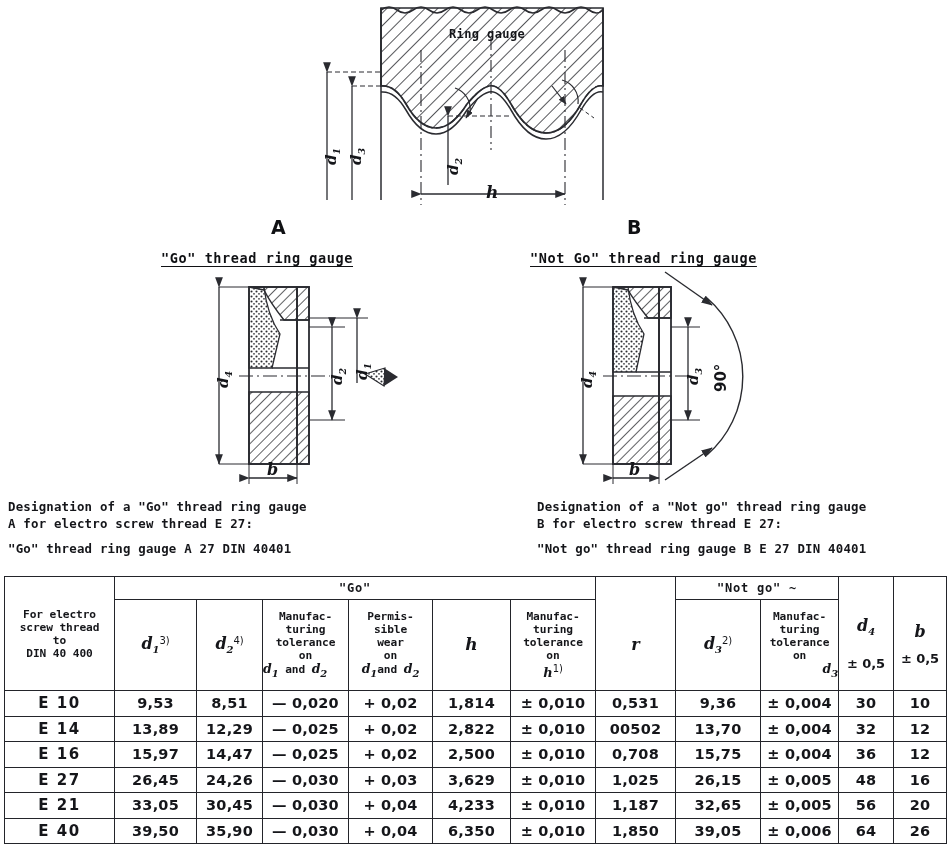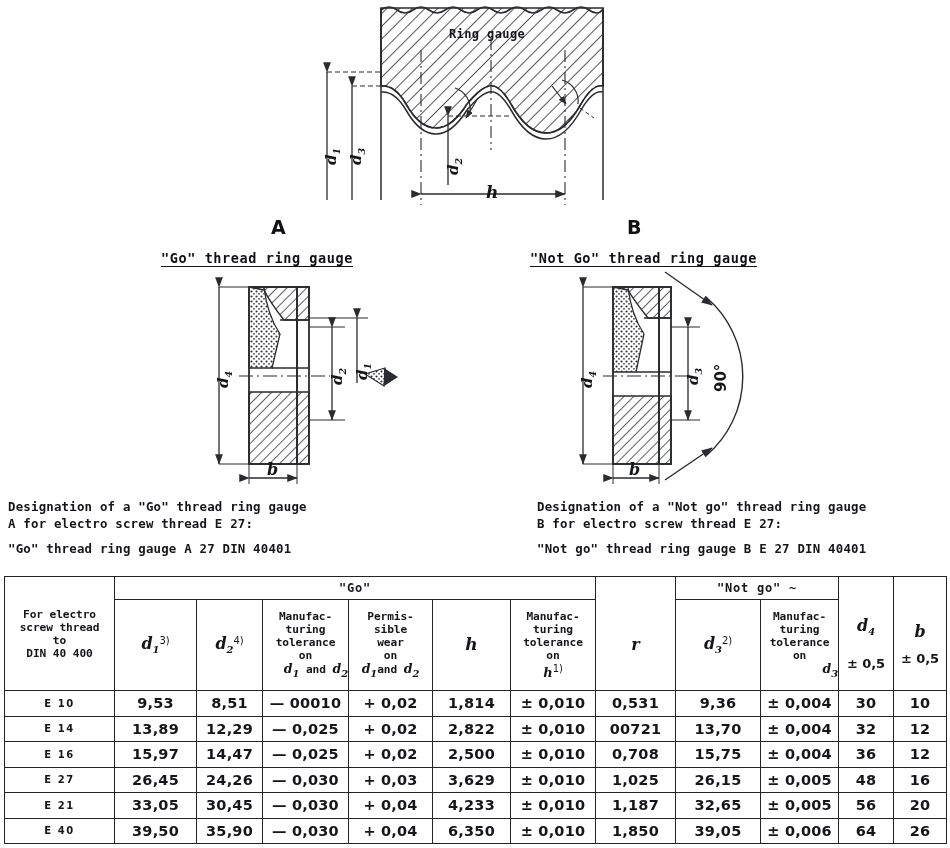--- a/index.html
+++ b/index.html
@@ -116,21 +116,21 @@
     font-size: 13px;
   }
   #gauge-table tbody td {
     height: 24.5px;
     font-family: "DejaVu Sans", sans-serif;
     font-weight: bold;
     font-size: 14.5px;
     letter-spacing: 0.2px;
   }
   #gauge-table tbody td.rowlabel {
-    font-size: 10px;
+    font-size: 15px;
     letter-spacing: 1.6px;
   }
 </style>
 </head>
 <body>
 
 <div id="figures">
 
   <svg width="950" height="572" viewBox="0 0 950 572">
     <defs>
@@ -337,21 +337,21 @@
         <span class="sym">d<sub>1</sub></span><span class="sup">3)</span>
       </td>
       <td class="colhead">
         <span class="sym">d<sub>2</sub></span><span class="sup">4)</span>
       </td>
       <td class="colhead left-al">
         <span class="wrap">Manufac-
 turing
 tolerance
 on</span><br>
-        <span style="display:block;text-align:right">
+        <span style="display:block;text-align:left">
           <span class="sym" style="font-size:12.5px">d<sub>1</sub></span> and <span class="sym" style="font-size:12.5px">d<sub>2</sub></span>
         </span>
       </td>
       <td class="colhead left-al">
         <span class="wrap">Permis-
 sible
 wear
 on</span><br>
         <span style="display:block;text-align:center">
           <span class="sym" style="font-size:12.5px">d<sub>1</sub></span>and <span class="sym" style="font-size:12.5px">d<sub>2</sub></span>
@@ -393,39 +393,39 @@
         <span class="tolline">± 0,5</span>
       </td>
     </tr>
   </thead>
 
   <tbody>
     <tr>
       <td class="rowlabel">E 10</td>
       <td>9,53</td>
       <td>8,51</td>
-      <td>— 00010</td>
+      <td>— 0,020</td>
       <td>+ 0,02</td>
       <td>1,814</td>
       <td>± 0,010</td>
       <td>0,531</td>
       <td>9,36</td>
       <td>± 0,004</td>
       <td>30</td>
       <td>10</td>
     </tr>
     <tr>
       <td class="rowlabel">E 14</td>
       <td>13,89</td>
       <td>12,29</td>
       <td>— 0,025</td>
       <td>+ 0,02</td>
       <td>2,822</td>
       <td>± 0,010</td>
-      <td>00721</td>
+      <td>00502</td>
       <td>13,70</td>
       <td>± 0,004</td>
       <td>32</td>
       <td>12</td>
     </tr>
     <tr>
       <td class="rowlabel">E 16</td>
       <td>15,97</td>
       <td>14,47</td>
       <td>— 0,025</td>

